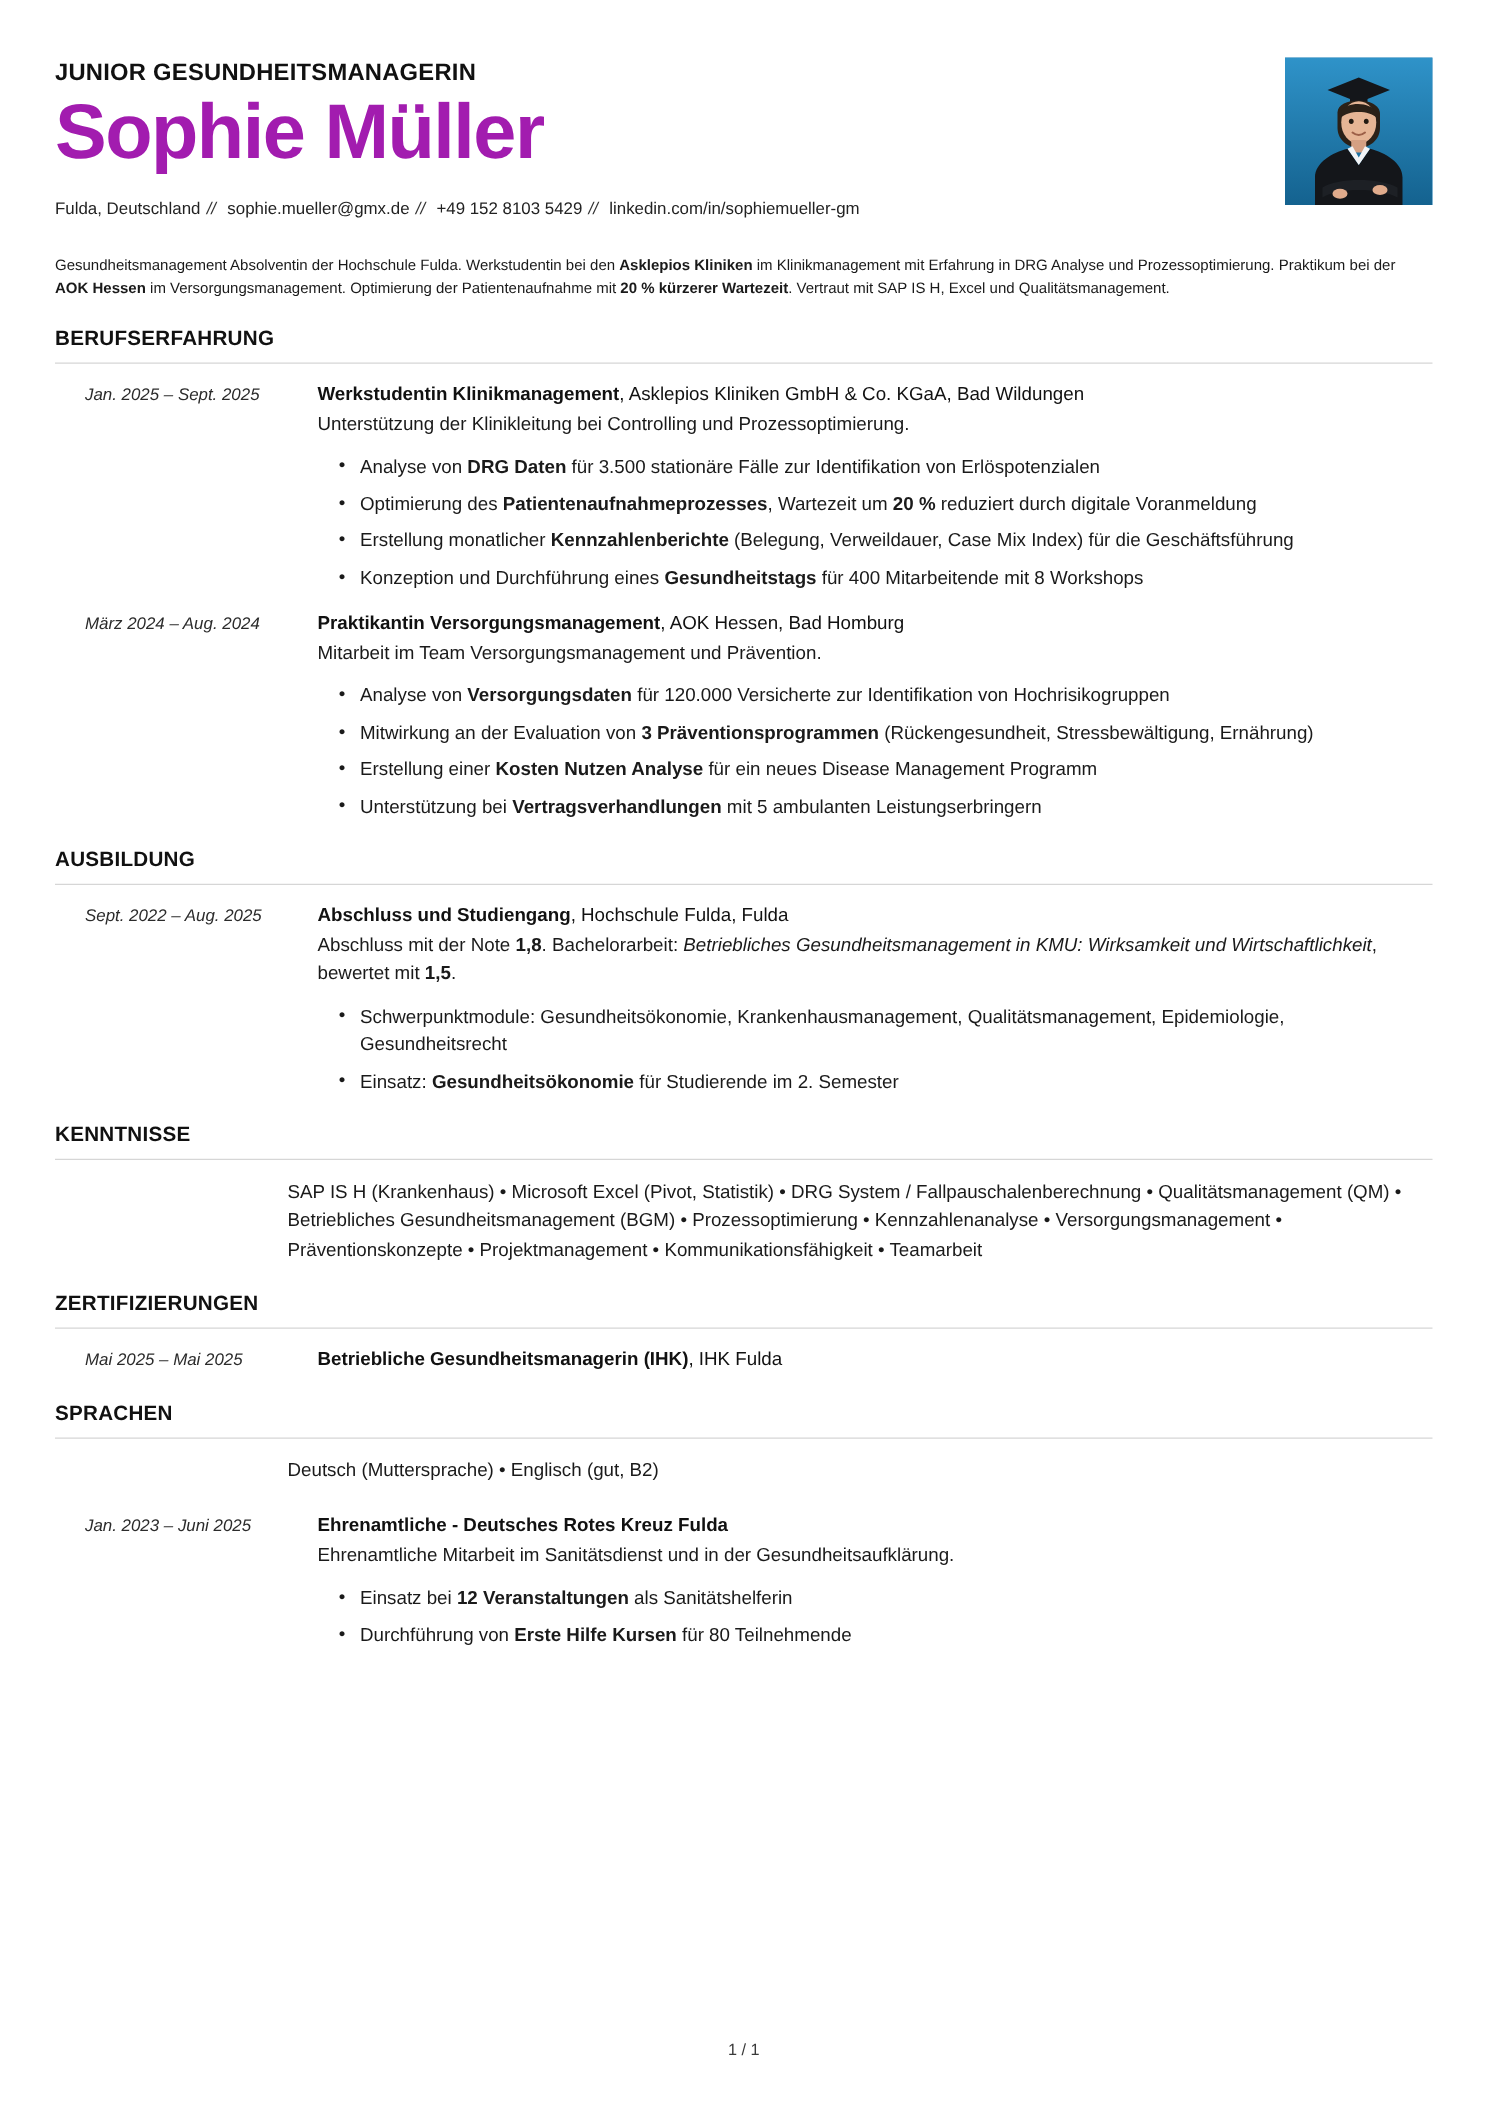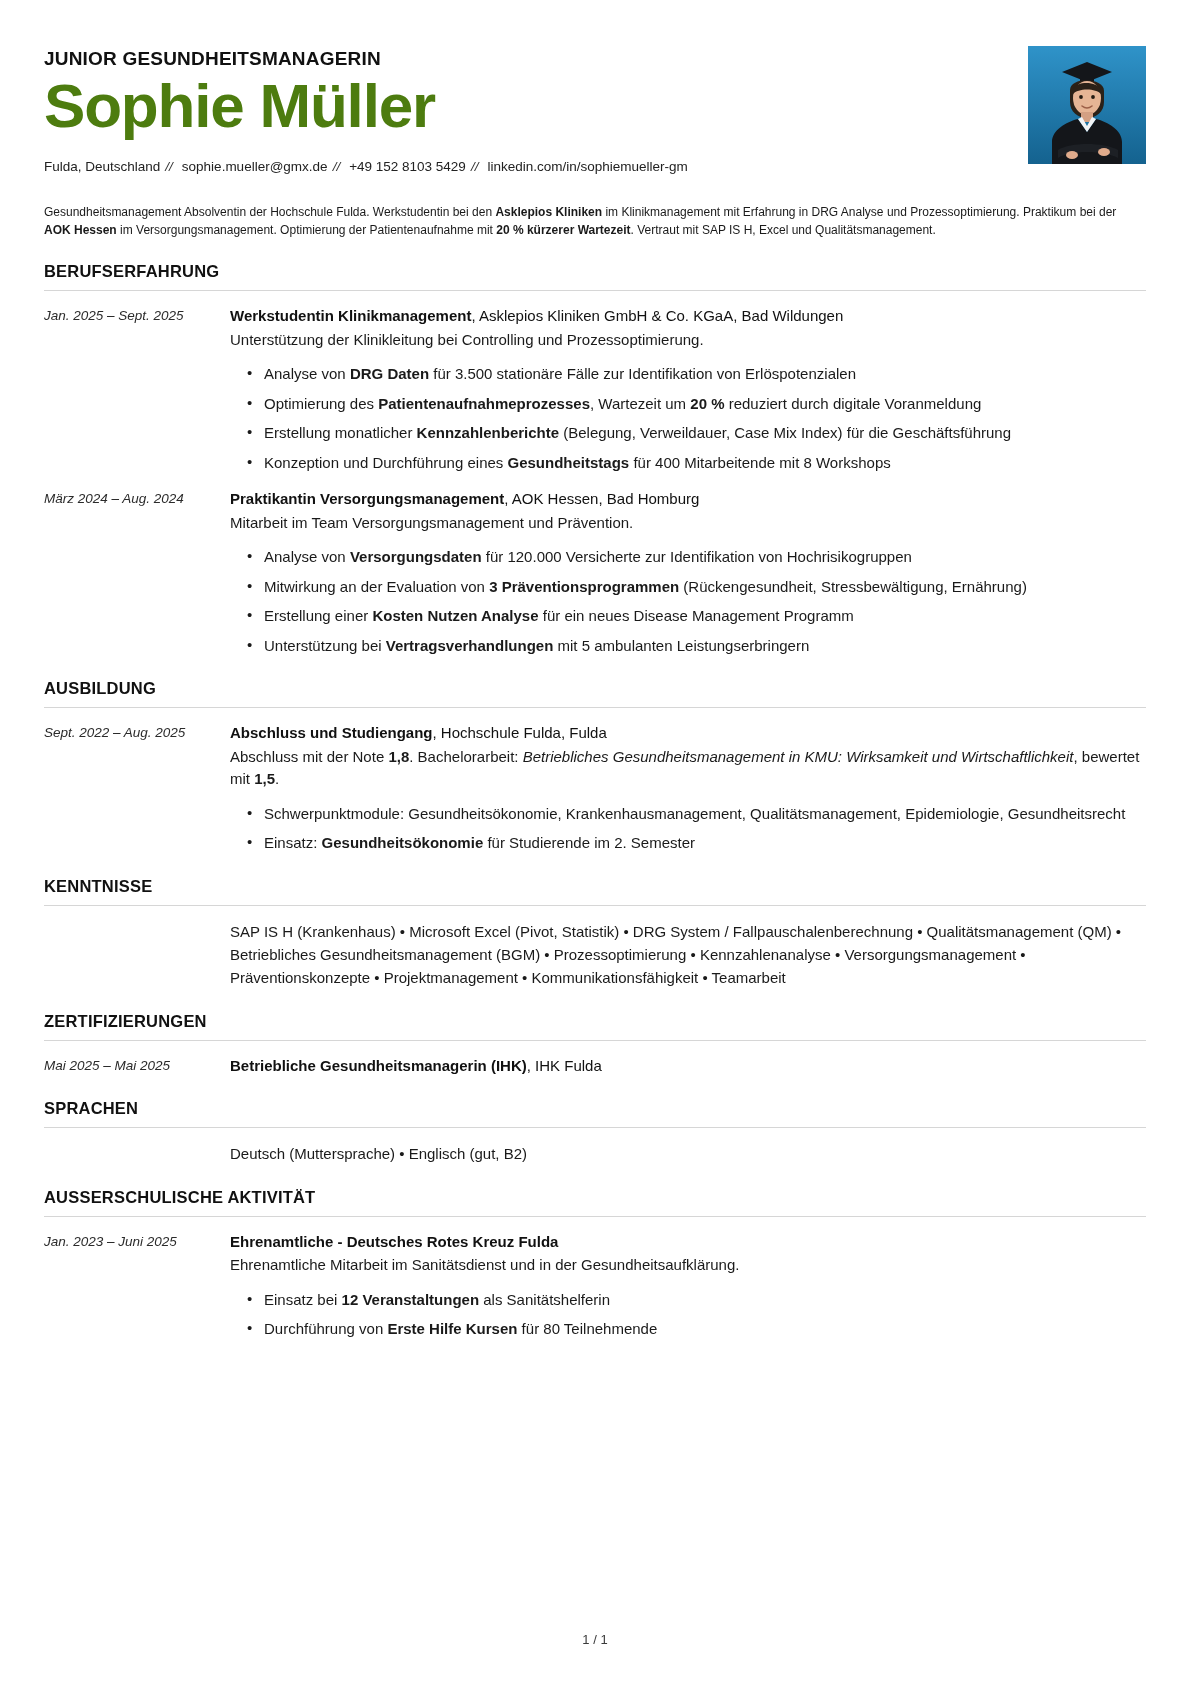--- a/index.html
+++ b/index.html
@@ -33,21 +33,21 @@
     letter-spacing: 0.2px;
     color: #111111;
     margin: 0 0 2px 0;
     line-height: 1.2;
   }
   .full-name {
     font-size: 62px;
     font-weight: 700;
     letter-spacing: -1.2px;
     line-height: 1.08;
-    color: #4d7c0f;
+    color: #a21caf;
     margin: 2px 0 18px 0;
   }
   .contact-line {
     font-size: 13.5px;
     color: #222222;
     line-height: 1.4;
     white-space: nowrap;
   }
   .contact-sep {
     font-style: italic;
@@ -85,20 +85,21 @@
     color: #111111;
     text-transform: uppercase;
     padding-bottom: 9px;
     border-bottom: 1px solid #d6d6d6;
     margin: 0;
   }
   .entry {
     display: flex;
     align-items: flex-start;
     margin-top: 14px;
+    margin-left: 24px;
   }
   .entry-date {
     flex: 0 0 186px;
     width: 186px;
     font-size: 13.5px;
     font-style: italic;
     color: #2b2b2b;
     line-height: 1.5;
     padding-top: 1px;
   }
@@ -284,21 +285,20 @@
 
   <div class="section">
     <h2 class="section-title">SPRACHEN</h2>
     <div class="plain-block">
       <div class="spacer"></div>
       <div class="plain-text">Deutsch (Muttersprache) • Englisch (gut, B2)</div>
     </div>
   </div>
 
   <div class="section">
-    <h2 class="section-title">AUSSERSCHULISCHE AKTIVITÄT</h2>
     <div class="entry">
       <div class="entry-date">Jan. 2023 – Juni 2025</div>
       <div class="entry-body">
         <div class="entry-heading"><b>Ehrenamtliche - Deutsches Rotes Kreuz Fulda</b><span></span></div>
         <div class="entry-sub">Ehrenamtliche Mitarbeit im Sanitätsdienst und in der Gesundheitsaufklärung.</div>
         <ul class="bullets">
           <li><span>Einsatz bei </span><b>12 Veranstaltungen</b><span> als Sanitätshelferin</span></li>
           <li><span>Durchführung von </span><b>Erste Hilfe Kursen</b><span> für 80 Teilnehmende</span></li>
         </ul>
       </div>

